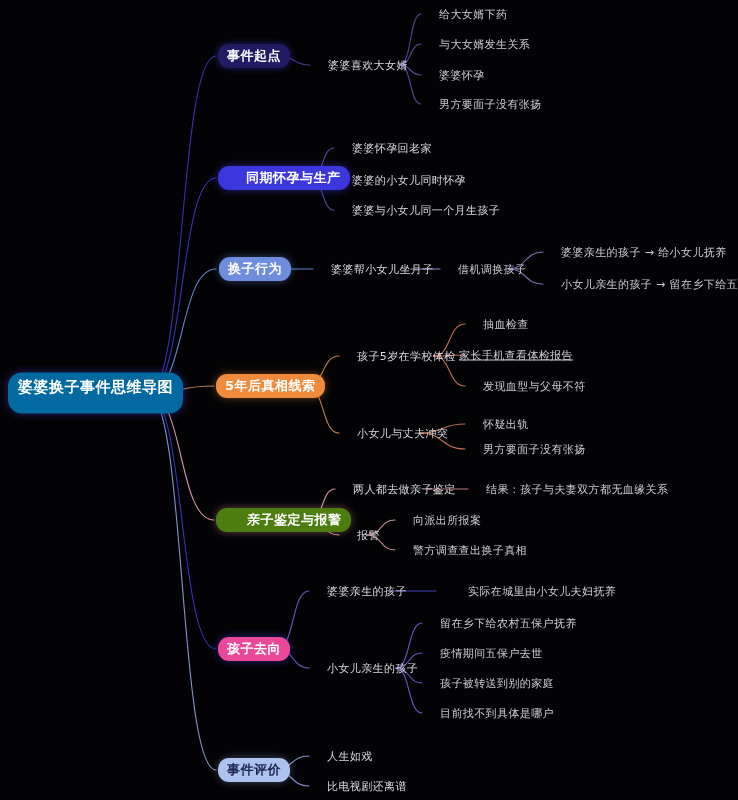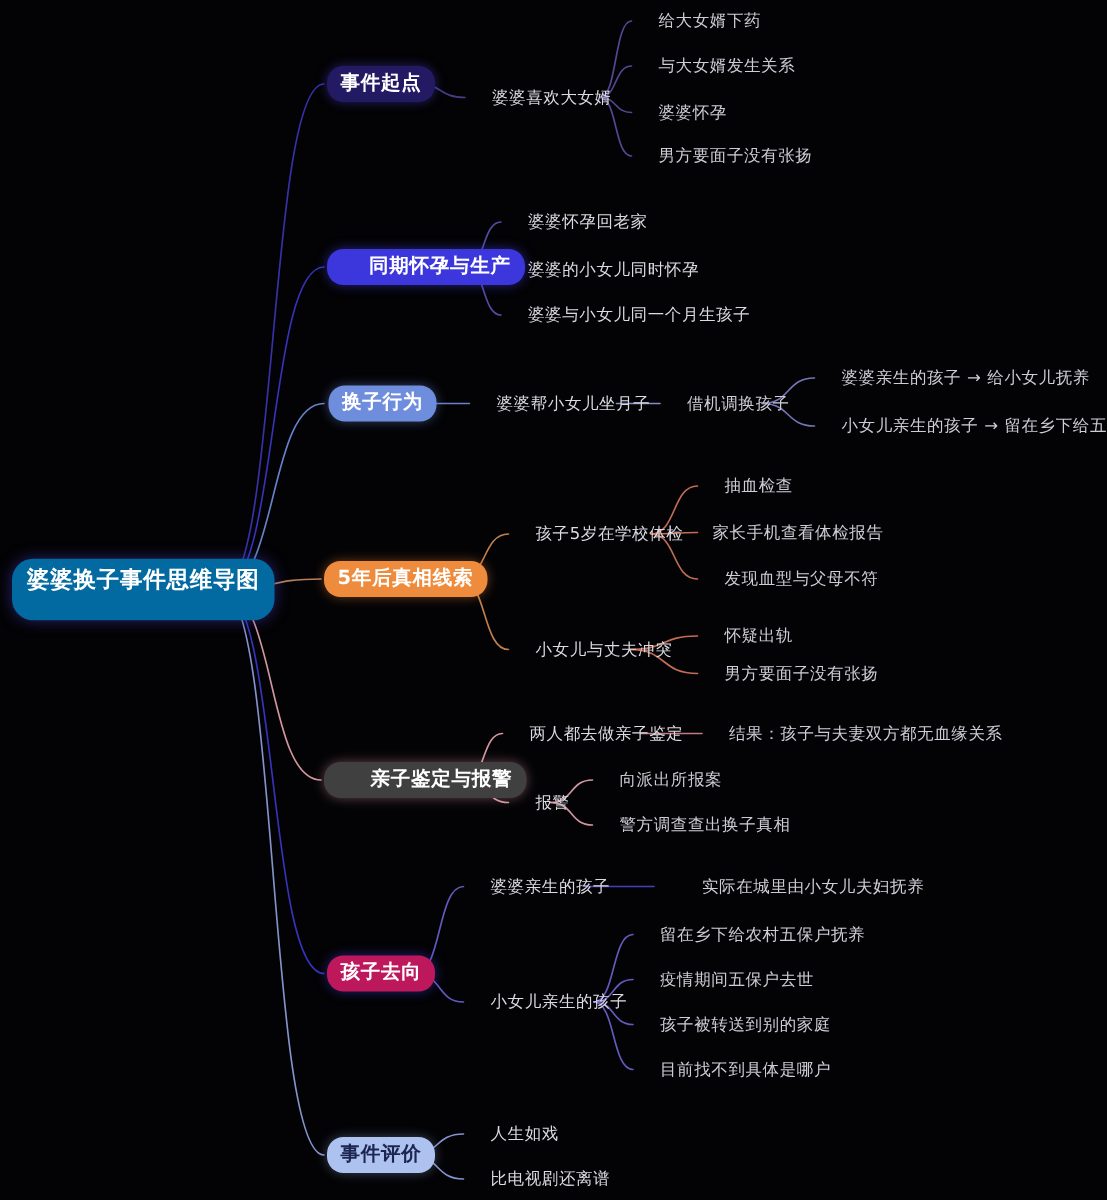--- a/index.html
+++ b/index.html
@@ -35,22 +35,22 @@
     border-radius:11px;
     font-size:13px;
     font-weight:bold;
     letter-spacing:0.5px;
     color:#fff;
   }
   .badge.b1{background:#221a63;box-shadow:0 0 7px rgba(60,50,170,.6);}
   .badge.b2{background:#3c36dd;box-shadow:0 0 8px rgba(70,62,225,.55);padding-left:28px;}
   .badge.b3{background:#6f8ddd;box-shadow:0 0 8px rgba(110,140,220,.45);}
   .badge.b4{background:#ef8b3c;box-shadow:0 0 8px rgba(235,135,55,.45);}
-  .badge.b5{background:#404040;color:#fff;box-shadow:0 0 8px rgba(245,165,180,.4);padding-left:31px;}
-  .badge.b6{background:#be185d;box-shadow:0 0 8px rgba(70,62,225,.5);}
+  .badge.b5{background:#4d7c0f;color:#fff;box-shadow:0 0 8px rgba(245,165,180,.4);padding-left:31px;}
+  .badge.b6{background:#ec4899;box-shadow:0 0 8px rgba(70,62,225,.5);}
   .badge.b7{background:#aec2ef;color:#1b2550;box-shadow:0 0 8px rgba(170,195,240,.35);}
 
   
   .txt{
     font-size:11px;
     color:#d8d6dd;
     letter-spacing:.4px;
     margin-left:16px;
   }
   .txt.lvl2{color:#dcdae2;text-align:right;}
@@ -115,21 +115,21 @@
       <div class="node txt lvl2" style="left: 336px; top: 180px;">婆婆的小女儿同时怀孕</div>
       <div class="node txt lvl2" style="left: 336px; top: 210px;">婆婆与小女儿同一个月生孩子</div>
       <div class="node badge b3" style="left: 219px; top: 269px;">换子行为</div>
       <div class="node txt lvl2" style="left: 315px; top: 269px;">婆婆帮小女儿坐月子</div>
       <div class="node txt lvl3" style="left: 442px; top: 269px;">借机调换孩子</div>
       <div class="node txt lvl3" style="left: 545px; top: 252px;">婆婆亲生的孩子 → 给小女儿抚养</div>
       <div class="node txt lvl3" style="left: 545px; top: 284px;">小女儿亲生的孩子 → 留在乡下给五保户抚养</div>
       <div class="node badge b4" style="left: 216px; top: 386px;">5年后真相线索</div>
       <div class="node txt lvl2" style="left: 341px; top: 356px;">孩子5岁在学校体检</div>
       <div class="node txt lvl3" style="left: 467px; top: 324px;">抽血检查</div>
-      <div class="node txt lvl3" style="left: 459px; top: 355px;">家长手机查看体检报告</div>
+      <div class="node txt lvl3" style="left: 443px; top: 355px; text-decoration: underline;">家长手机查看体检报告</div>
       <div class="node txt lvl3" style="left: 467px; top: 386px;">发现血型与父母不符</div>
       <div class="node txt lvl2" style="left: 341px; top: 433px;">小女儿与丈夫冲突</div>
       <div class="node txt lvl3" style="left: 467px; top: 424px;">怀疑出轨</div>
       <div class="node txt lvl3" style="left: 467px; top: 449px;">男方要面子没有张扬</div>
       <div class="node badge b5" style="left: 216px; top: 520px;">亲子鉴定与报警</div>
       <div class="node txt lvl2" style="left: 337px; top: 489px;">两人都去做亲子鉴定</div>
       <div class="node txt lvl3" style="left: 470px; top: 489px;">结果：孩子与夫妻双方都无血缘关系</div>
       <div class="node txt lvl2" style="left: 341px; top: 535px;">报警</div>
       <div class="node txt lvl3" style="left: 397px; top: 520px;">向派出所报案</div>
       <div class="node txt lvl3" style="left: 397px; top: 550px;">警方调查查出换子真相</div>

